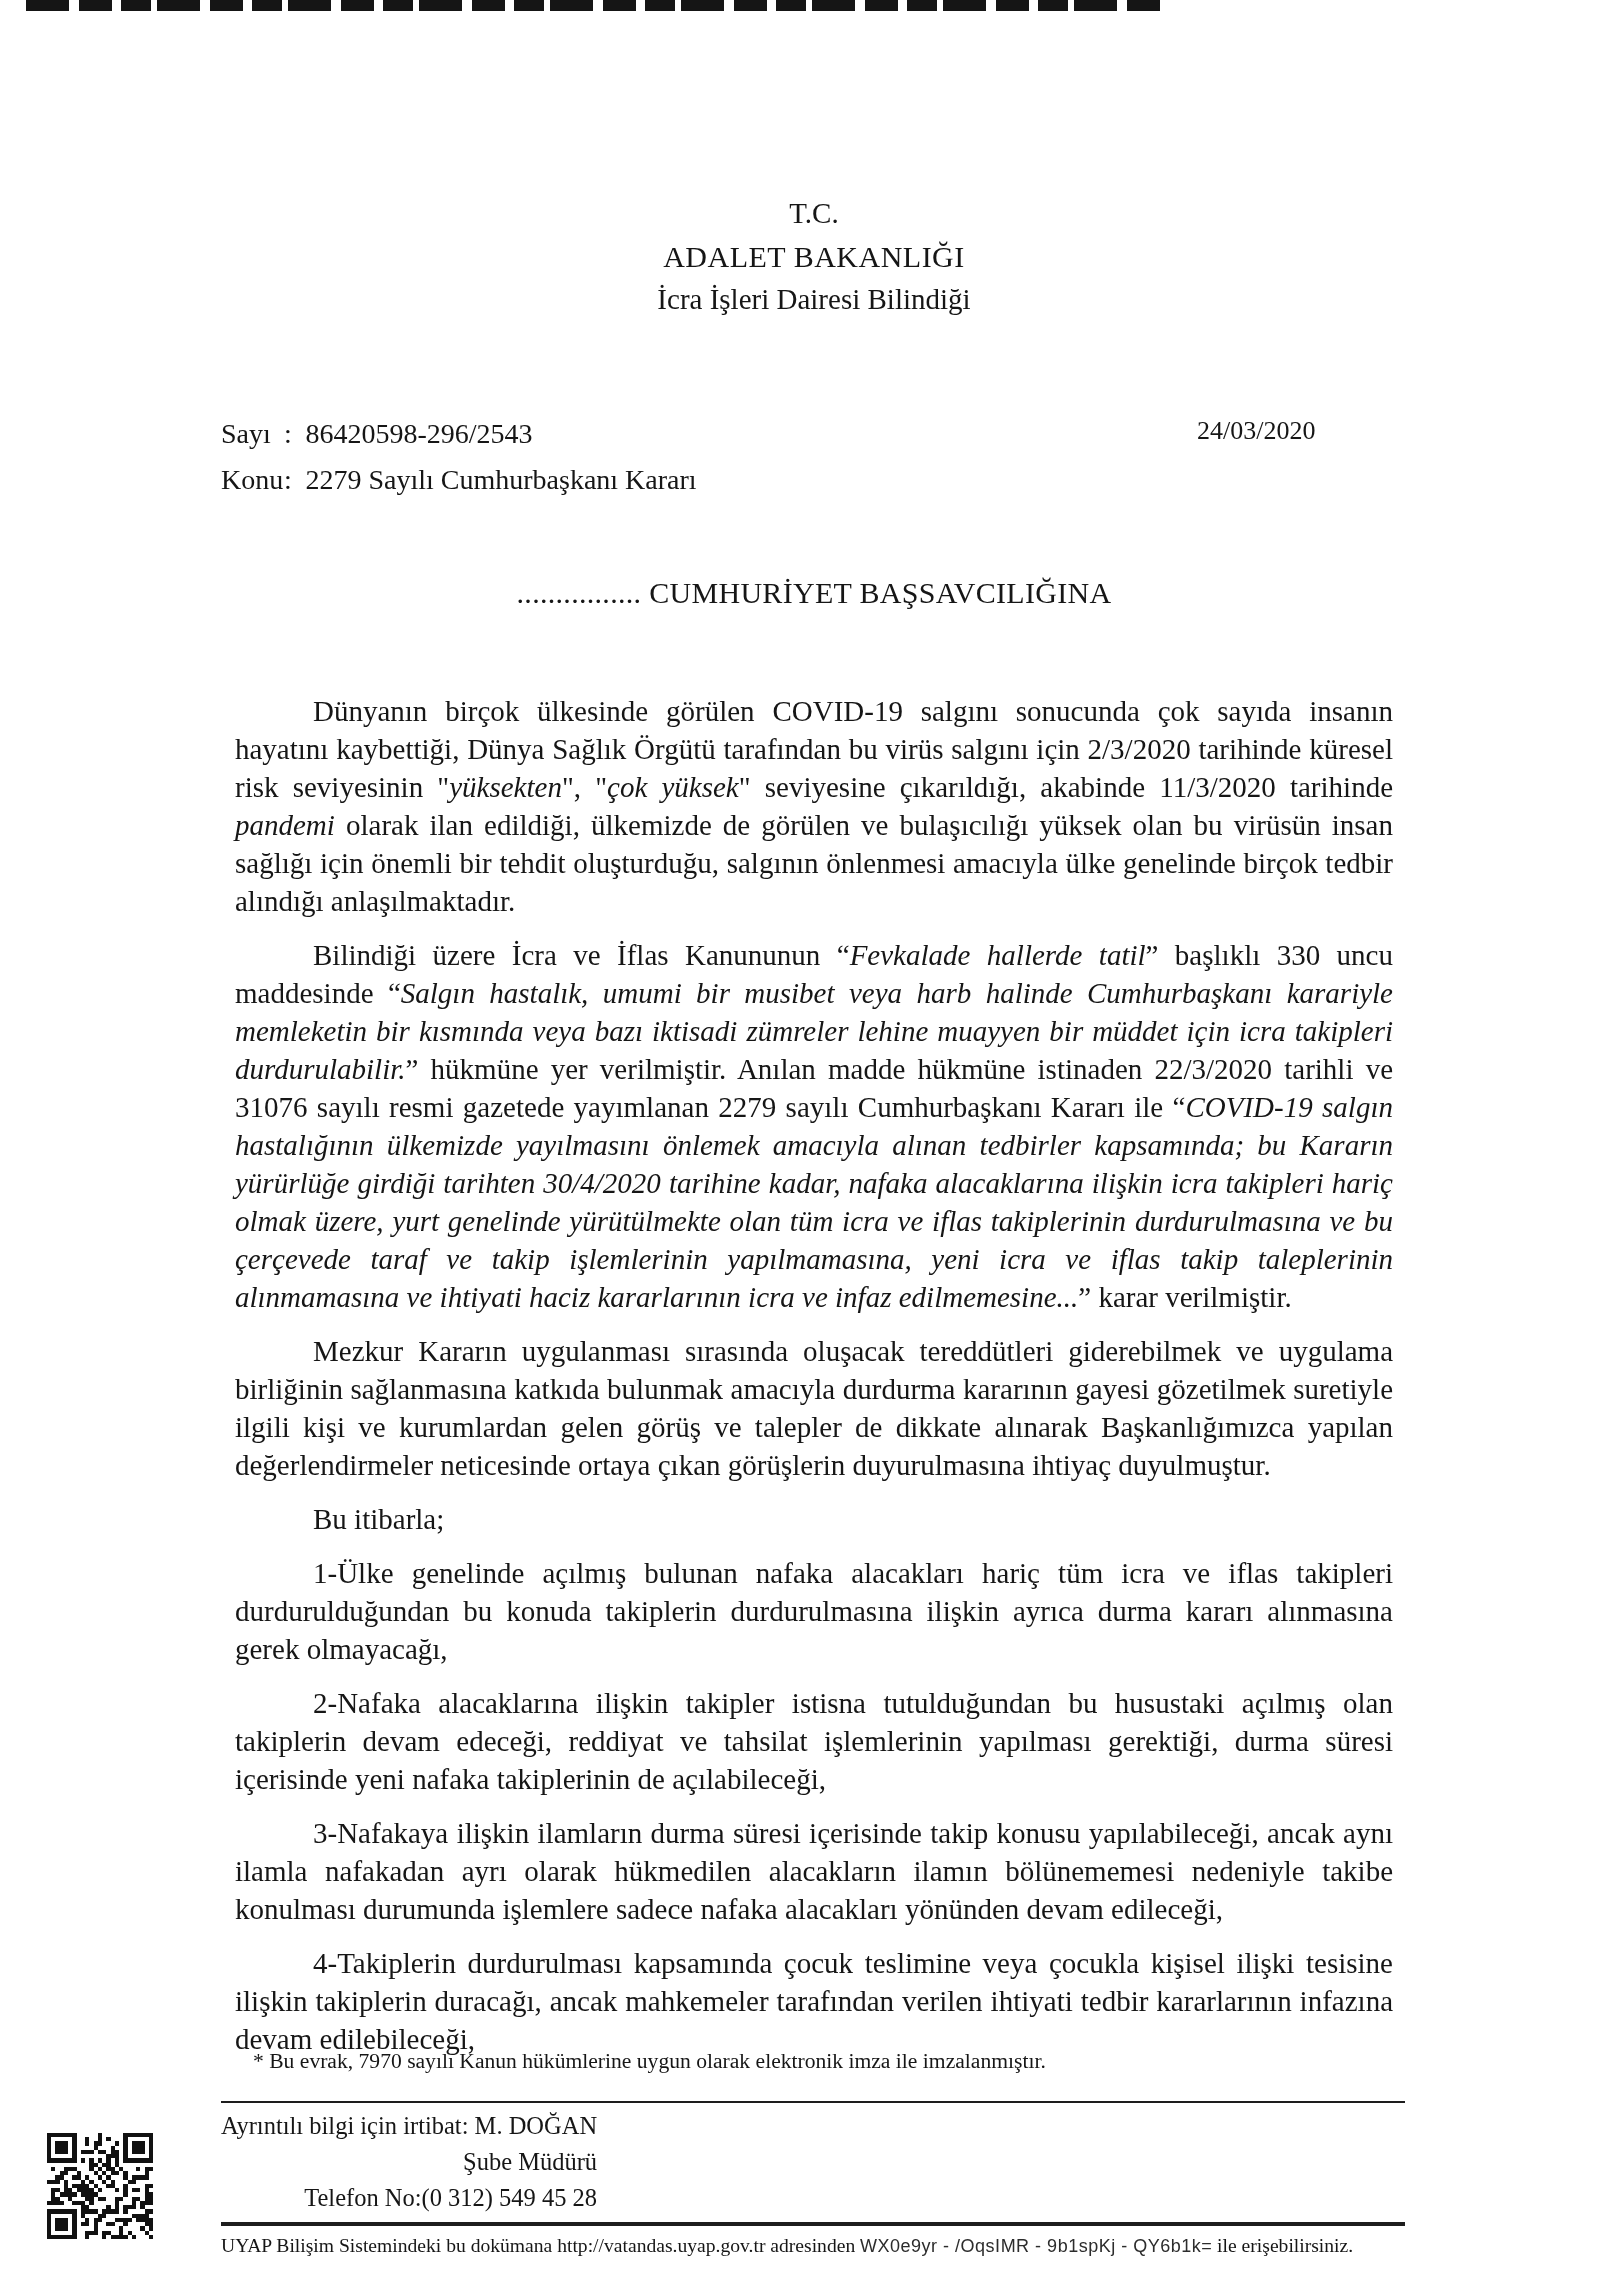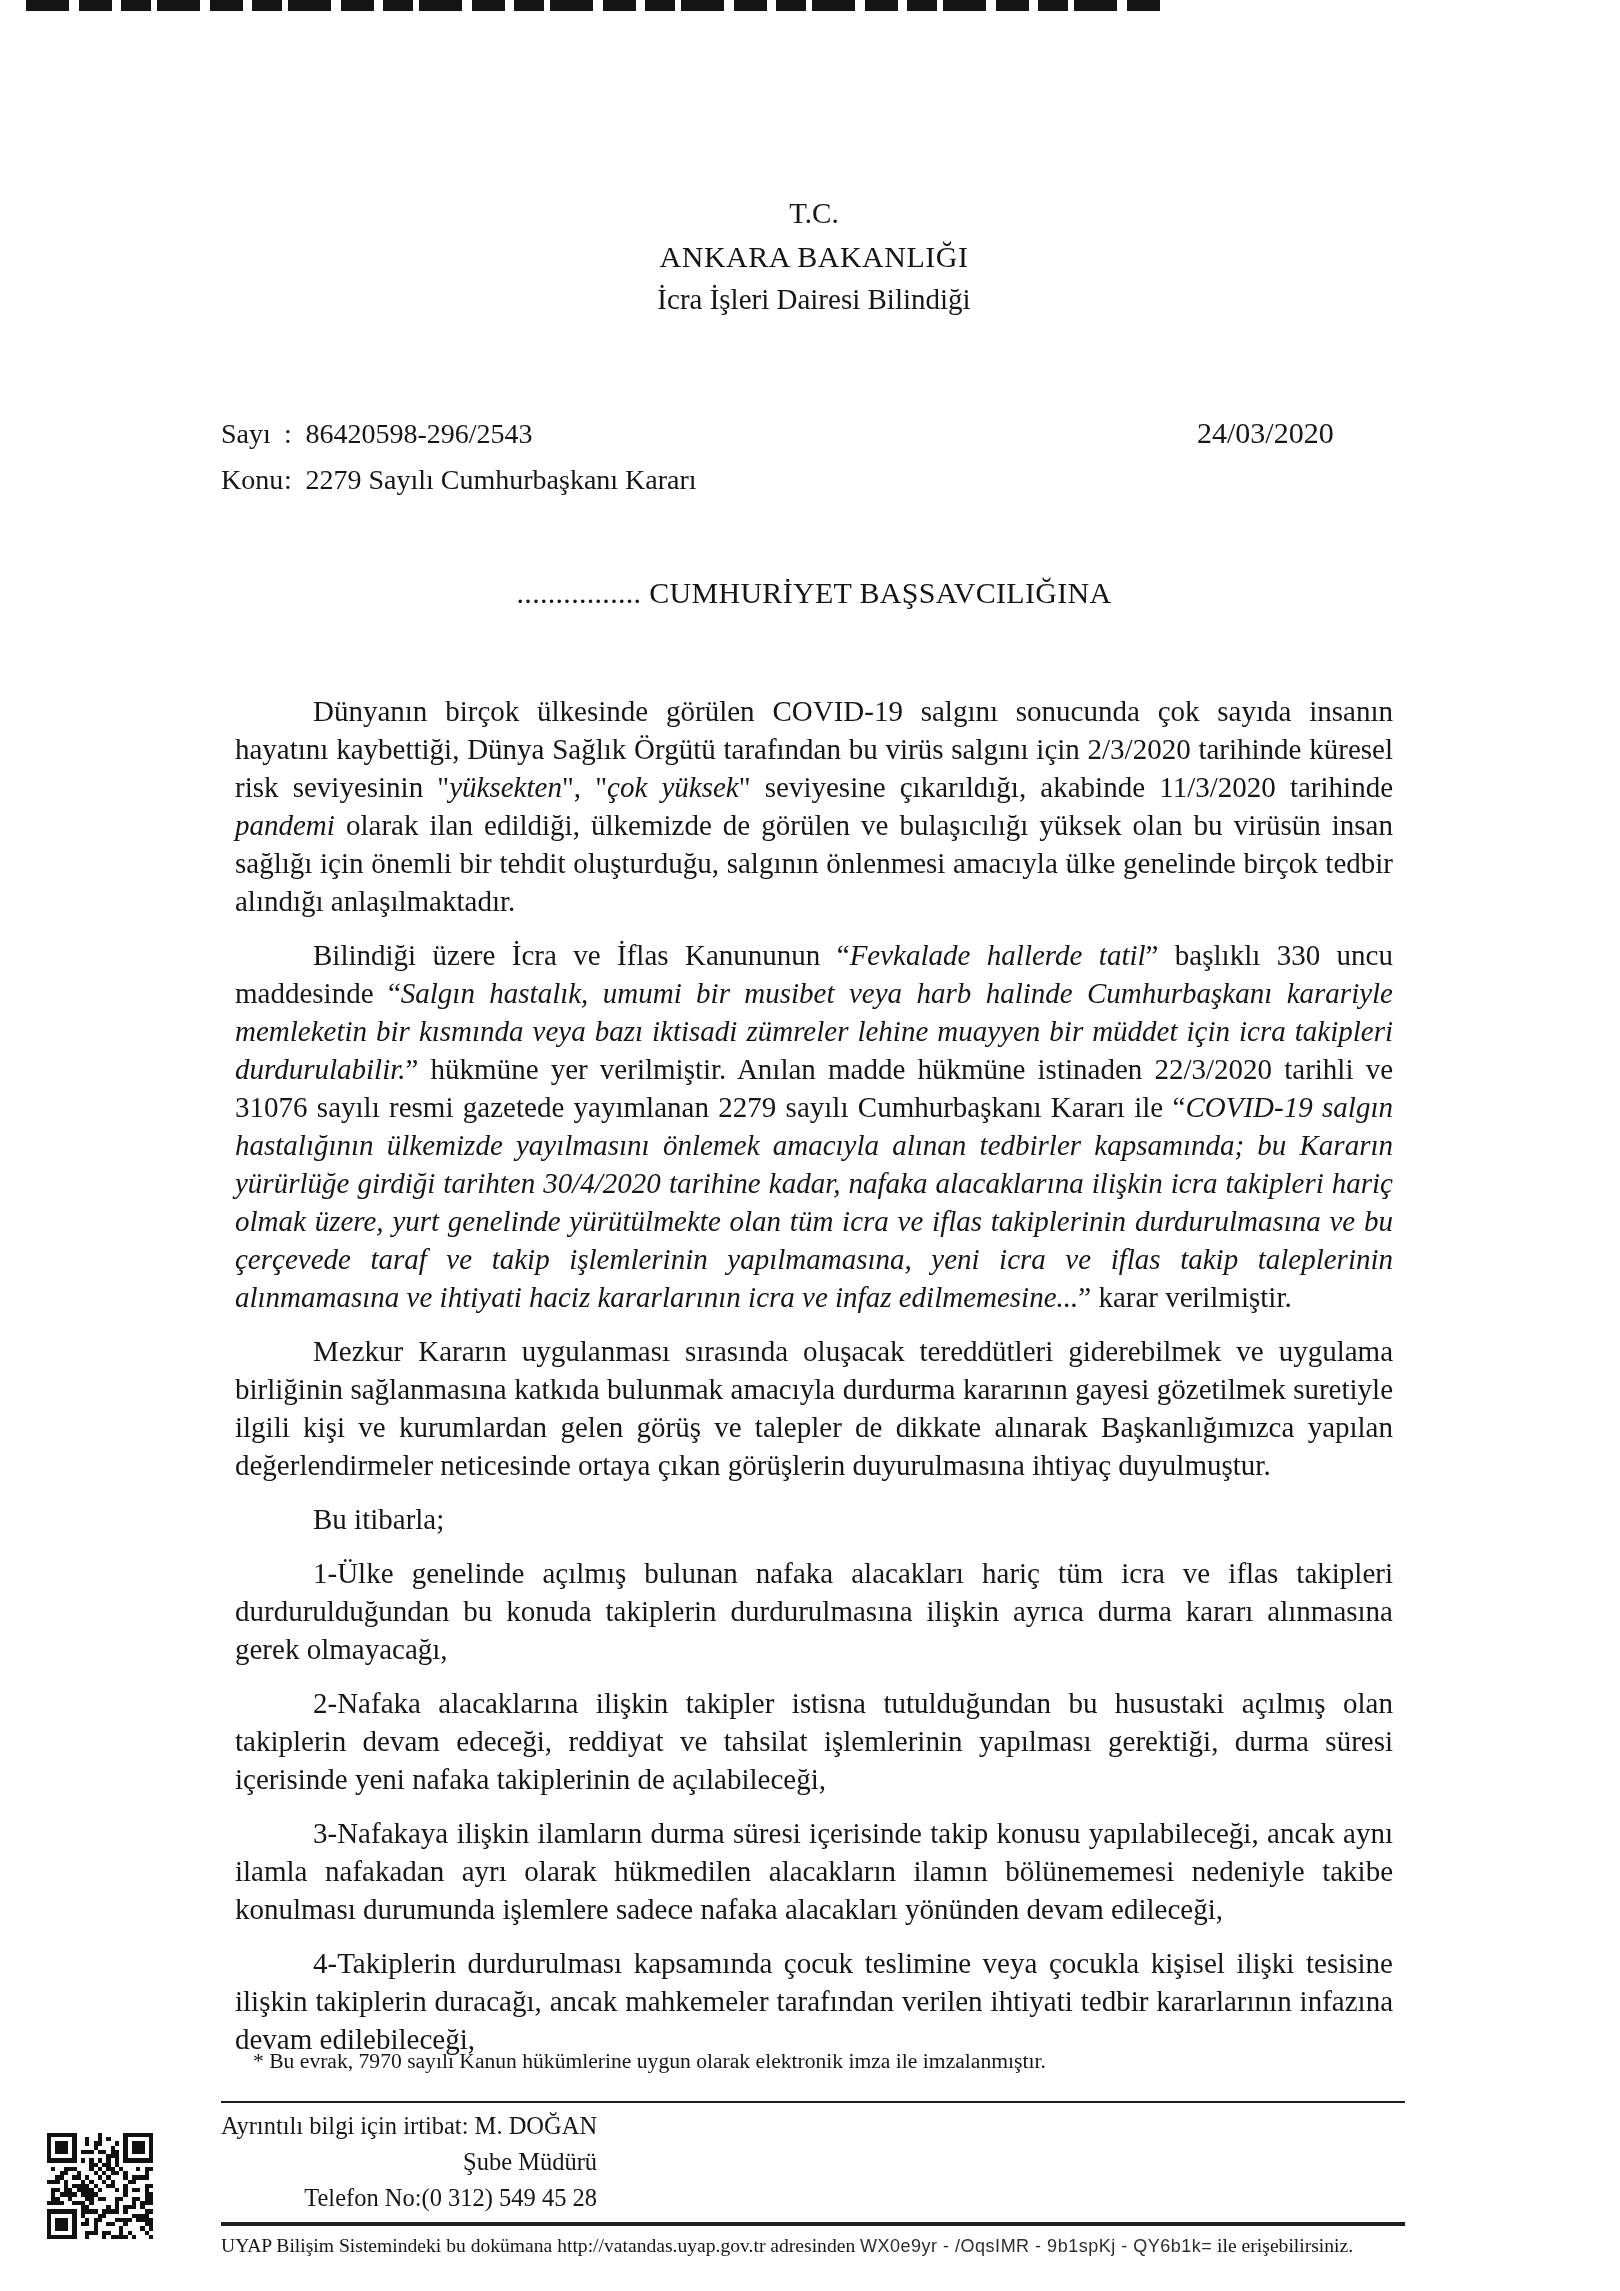--- a/index.html
+++ b/index.html
@@ -23,21 +23,21 @@
   .letterhead{position:absolute;top:192px;left:219px;width:1190px;text-align:center;line-height:43px;}
   .letterhead .country{font-size:29px;}
   .letterhead .ministry{font-size:30px;letter-spacing:0.5px;}
   .letterhead .department{font-size:29px;}
 
   
   .meta{position:absolute;top:418px;left:221px;font-size:28px;}
   .meta-row{height:46px;white-space:nowrap;}
   .meta-label{display:inline-block;width:63px;}
   .meta-sep{display:inline-block;margin-right:13.7px;}
-  .doc-date{position:absolute;top:416px;left:1197px;font-size:30px;font-family:Liberation Serif, serif;}
+  .doc-date{position:absolute;top:416px;left:1197px;font-size:26px;font-family:Liberation Serif, serif;}
 
   
   .addressee{position:absolute;top:576px;left:219px;width:1190px;text-align:center;font-size:30px;letter-spacing:0.3px;}
 
   
   main{position:absolute;top:676px;left:219px;width:1190px;font-size:29px;line-height:38px;text-align:justify;}
   .para{margin:16px;text-indent:78px;}
   .it{font-style:italic;}
 
   
@@ -59,21 +59,21 @@
 </style>
 </head>
 <body>
 
 <div class="page">
 
   <div class="scan-bar"></div>
 
   <header class="letterhead">
     <div class="country">T.C.</div>
-    <div class="ministry">ANKARA BAKANLIĞI</div>
+    <div class="ministry">ADALET BAKANLIĞI</div>
     <div class="department">İcra İşleri Dairesi Bilindiği</div>
   </header>
 
   <div class="meta">
     <div class="meta-row">
       <span class="meta-label">Sayı</span><span class="meta-sep">:</span><span>86420598-296/2543</span>
     </div>
     <div class="meta-row">
       <span class="meta-label">Konu</span><span class="meta-sep">:</span><span>2279 Sayılı Cumhurbaşkanı Kararı</span>
     </div>

